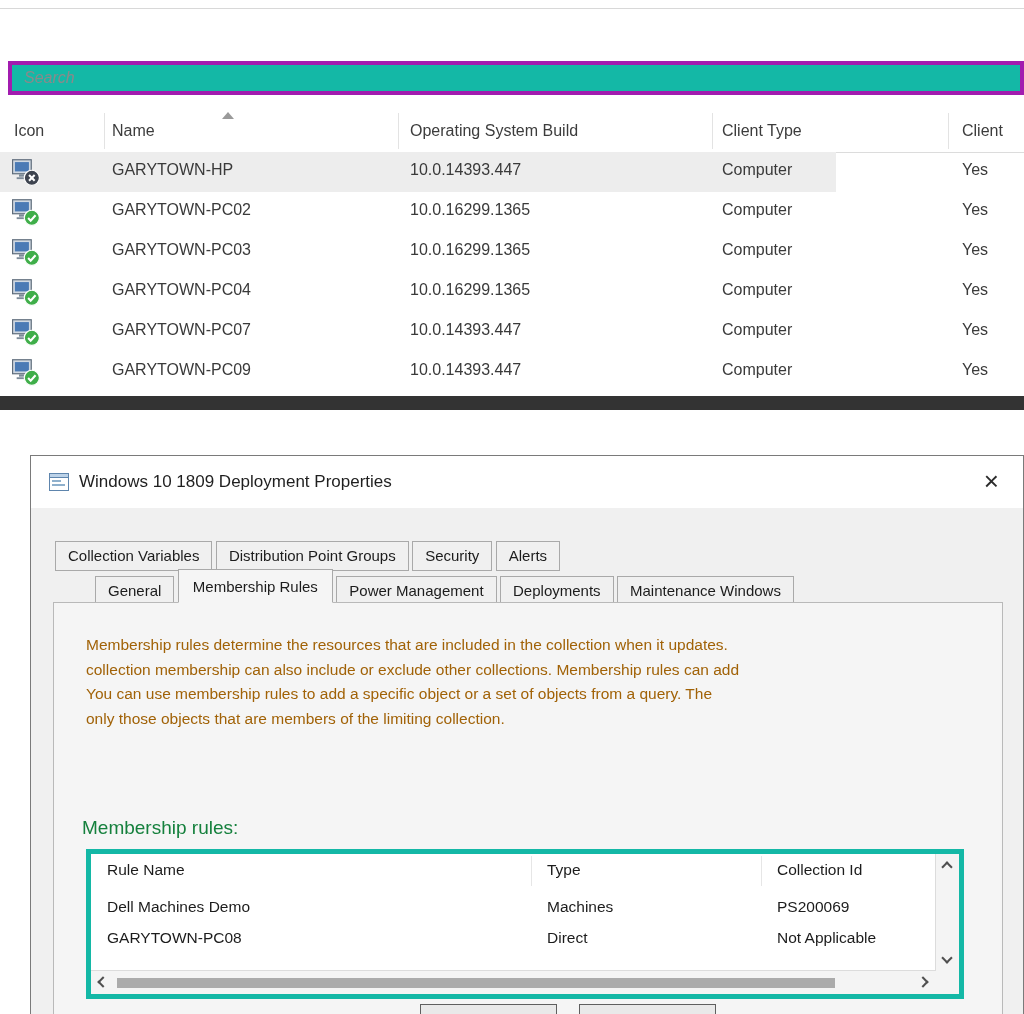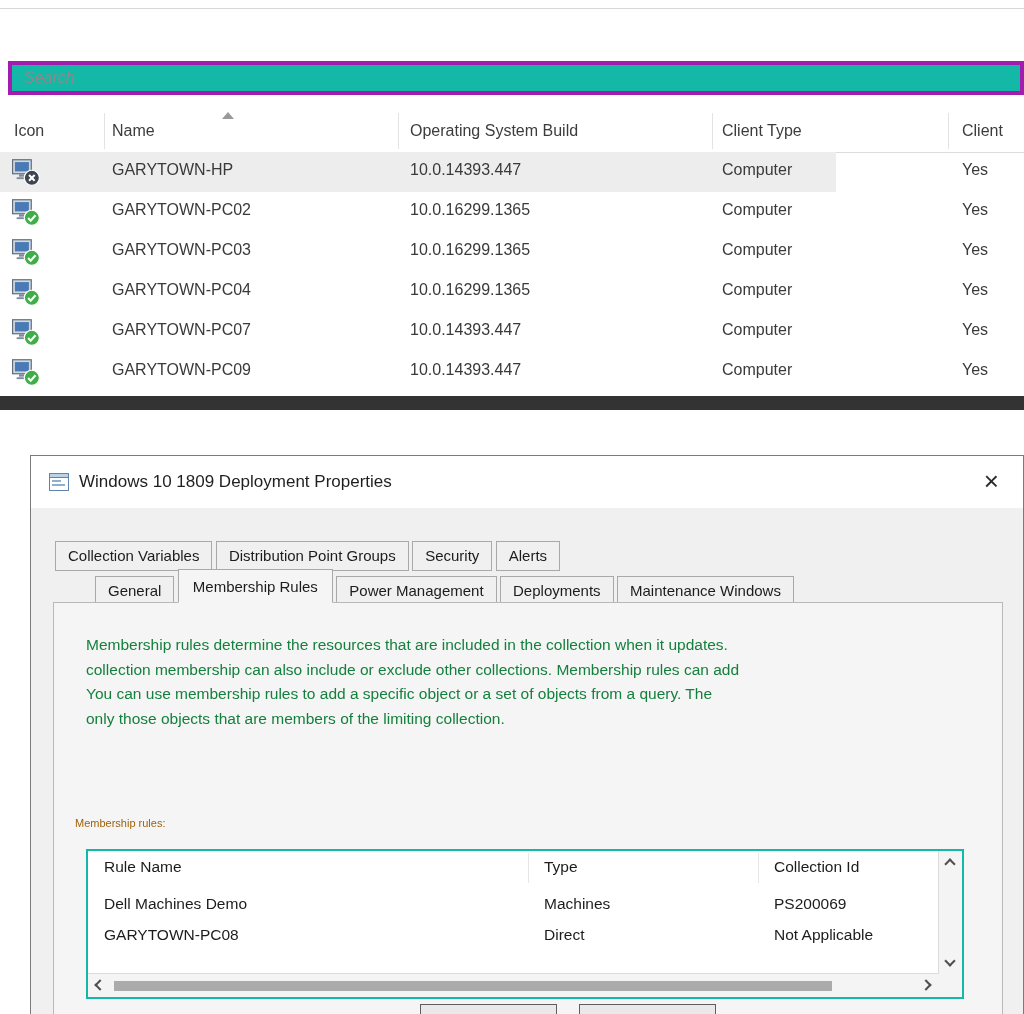--- a/index.html
+++ b/index.html
@@ -52,25 +52,25 @@
   .tabs-row1 { top:33px; }
   .tabs-row2 { top:64px;padding-left:40px; }
   .tab { display:inline-block; font-size:15px; color:#1c1c1c; background:#f0f0f0;
          border:1px solid #a9a9a9; padding:5px 12px 6px 12px; margin-right:-1px; vertical-align:bottom; }
   .tab.active { background:#f5f5f5; border-bottom:1px solid #f5f5f5; position:relative; top:-3px;
                 padding:8px 14px 7px 14px; z-index:5; }
 
   .tab-panel { position:absolute; left:22px; right:20px; top:94px; bottom:-10px;
                background:#f5f5f5; border:1px solid #b9b9b9; z-index:1; }
   .desc { position:absolute; left:32px; top:30px; width:890px; font-size:15.5px;
-          line-height:24.5px; color:#15803d; }
-  .mr-label { position:absolute; left:21px; top:214px; font-size:11px; color:#a16207; }
+          line-height:24.5px; color:#a16207; }
+  .mr-label { position:absolute; left:28px; top:214px; font-size:19px; color:#15803d; }
 
   .rules-box { position:absolute; left:32px; top:246px; width:878px; height:150px;
-               background:#ffffff; border:2px solid #14b8a6; }
+               background:#ffffff; border:5px solid #14b8a6; }
   .rb-hdr { position:absolute; top:7px; font-size:15.5px; color:#1c1c1c; white-space:nowrap; }
   .rb-sep { position:absolute; top:2px; width:1px; height:30px; background:#e6e6e6; }
   .rb-cell { position:absolute; font-size:15.5px; color:#1c1c1c; white-space:nowrap; }
   .rb-c1 { left:16px; }
   .rb-c2 { left:456px; }
   .rb-c3 { left:686px; }
   .rb-row1 { top:44px; }
   .rb-row2 { top:75px; }
 
   .vscroll { position:absolute; right:0; top:0; bottom:23px; width:24px; background:#f4f4f4; border-left:1px solid #dcdcdc; }

